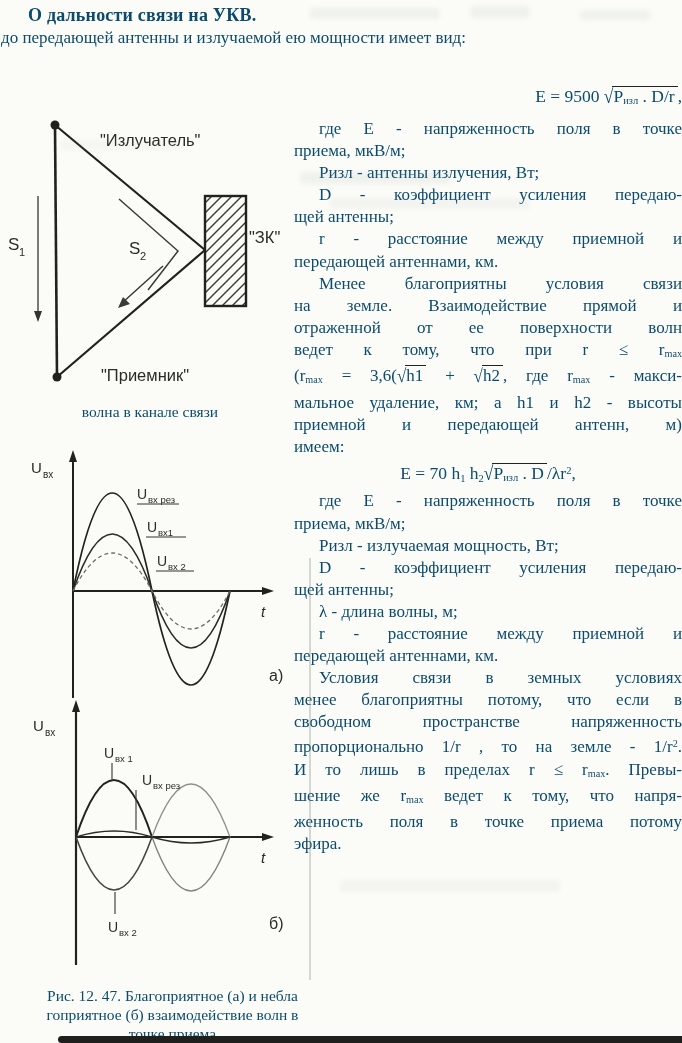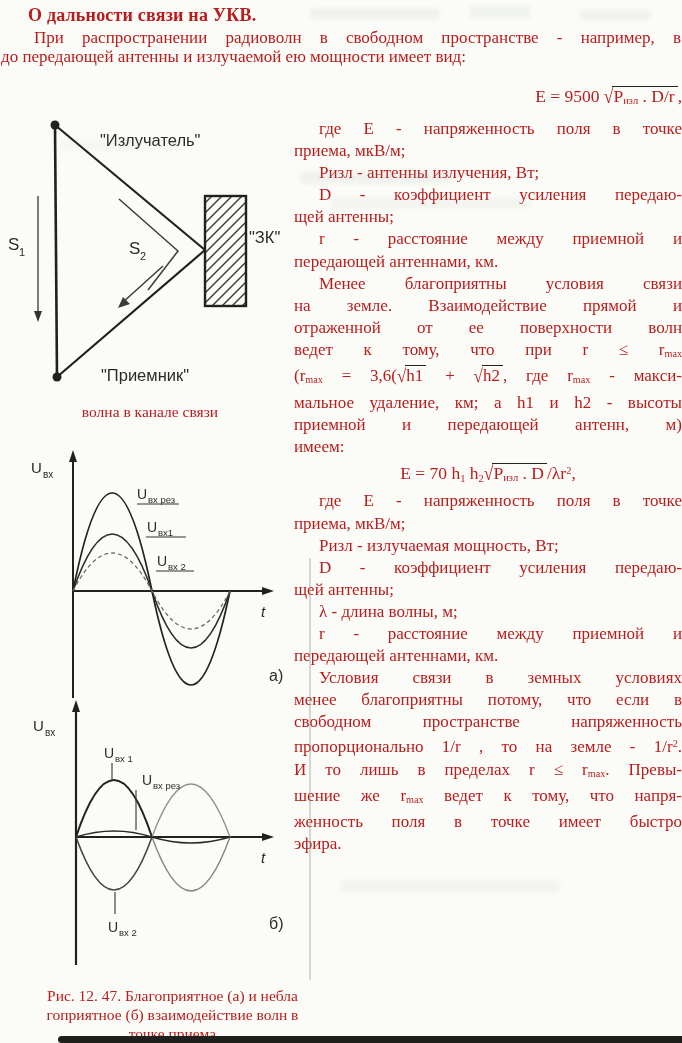--- a/index.html
+++ b/index.html
@@ -1,18 +1,18 @@
 <!DOCTYPE html>
 <html><head>
 <meta charset="utf-8">
 <style>
   html,body{margin:0;padding:0;background:#e8e8e4;}
   .page{
     position:relative;width:682px;height:1043px;margin:0 auto;
-    background:#fbfcf8;overflow:hidden;color:#b91c1c;
+    background:#fbfcf8;overflow:hidden;color:#0c4a6e;
     font-family:"Liberation Serif", serif;
   }
   .page-title{
     position:absolute;left:28px;top:5px;font-size:18px;font-weight:bold;
     letter-spacing:.2px;
   }
   .intro{position:absolute;left:1px;top:28px;width:680px;font-size:17px;}
   .intro .tline{line-height:19.3px;min-height:19.3px;}
   .tline{white-space:normal;}
   .tline.indent{padding-left:33px;}
@@ -46,21 +46,20 @@
   .page-edge{position:absolute;left:58px;top:1036px;width:624px;height:7px;background:#1f1f1d;border-radius:4px 0 0 4px;}
 </style>
 </head>
 <body>
 
 <div class="page">
 
   <div class="page-title">О дальности связи на УКВ.</div>
 
   <div class="intro">
-      <div class="tline indent fill">При распространении радиоволн в свободном пространстве - например, в</div>
       <div class="tline">до передающей антенны и излучаемой ею мощности имеет вид:</div>
     </div>
 
   <div class="formula-row"><span>E = 9500 </span><span class="sqrt"><span class="rad">√</span><span class="bar"><span>Р</span><span class="sub">изл</span><span> . D/r</span></span></span><span>,</span></div>
 
   <div class="right-col">
       <div class="tline indent fill"><span>где Е - напряженность поля в точке</span></div>
       <div class="tline"><span>приема, мкВ/м;</span></div>
       <div class="tline indent"><span>Ризл - антенны излучения, Вт;</span></div>
       <div class="tline indent fill"><span>D - коэффициент усиления передаю-</span></div>
@@ -83,21 +82,21 @@
       <div class="tline"><span>щей антенны;</span></div>
       <div class="tline indent"><span>λ - длина волны, м;</span></div>
       <div class="tline indent fill"><span>r - расстояние между приемной и</span></div>
       <div class="tline"><span>передающей антеннами, км.</span></div>
       <div class="tline indent fill"><span>Условия связи в земных условиях</span></div>
       <div class="tline fill"><span>менее благоприятны потому, что если в</span></div>
       <div class="tline fill"><span>свободном пространстве напряженность</span></div>
       <div class="tline fill"><span>пропорционально 1/r , то на земле - 1/r</span><span class="sup">2</span><span>.</span></div>
       <div class="tline fill"><span>И то лишь в пределах r ≤ r</span><span class="sub">max</span><span>. Превы-</span></div>
       <div class="tline fill"><span>шение же r</span><span class="sub">max</span><span> ведет к тому, что напря-</span></div>
-      <div class="tline fill"><span>женность поля в точке имеет быстро</span></div>
+      <div class="tline fill"><span>женность поля в точке приема потому</span></div>
       <div class="tline"><span>эфира.</span></div>
     </div>
 
   <svg class="fig" style="left:0;top:118px" width="300" height="283" viewBox="0 0 300 283">
     <defs>
       <pattern id="hatch" width="10" height="10" patternUnits="userSpaceOnUse">
         <path d="M0,10 L10,0" stroke="#3a3a36" stroke-width="1.4"></path>
         <path d="M-2,2 L2,-2" stroke="#3a3a36" stroke-width="1.4"></path>
         <path d="M8,12 L12,8" stroke="#3a3a36" stroke-width="1.4"></path>
       </pattern>

